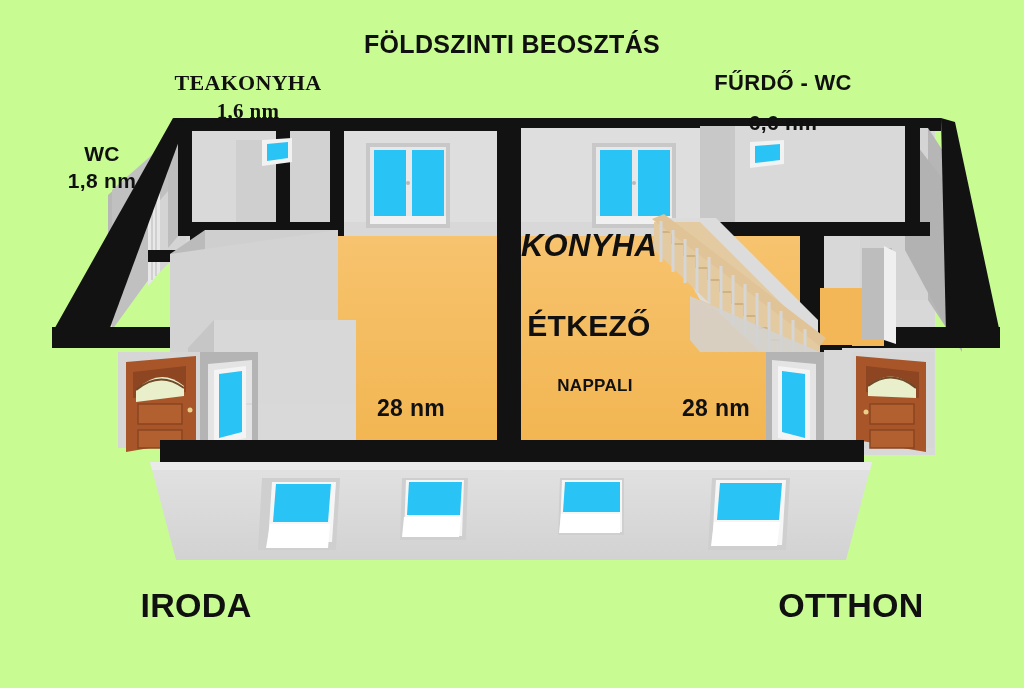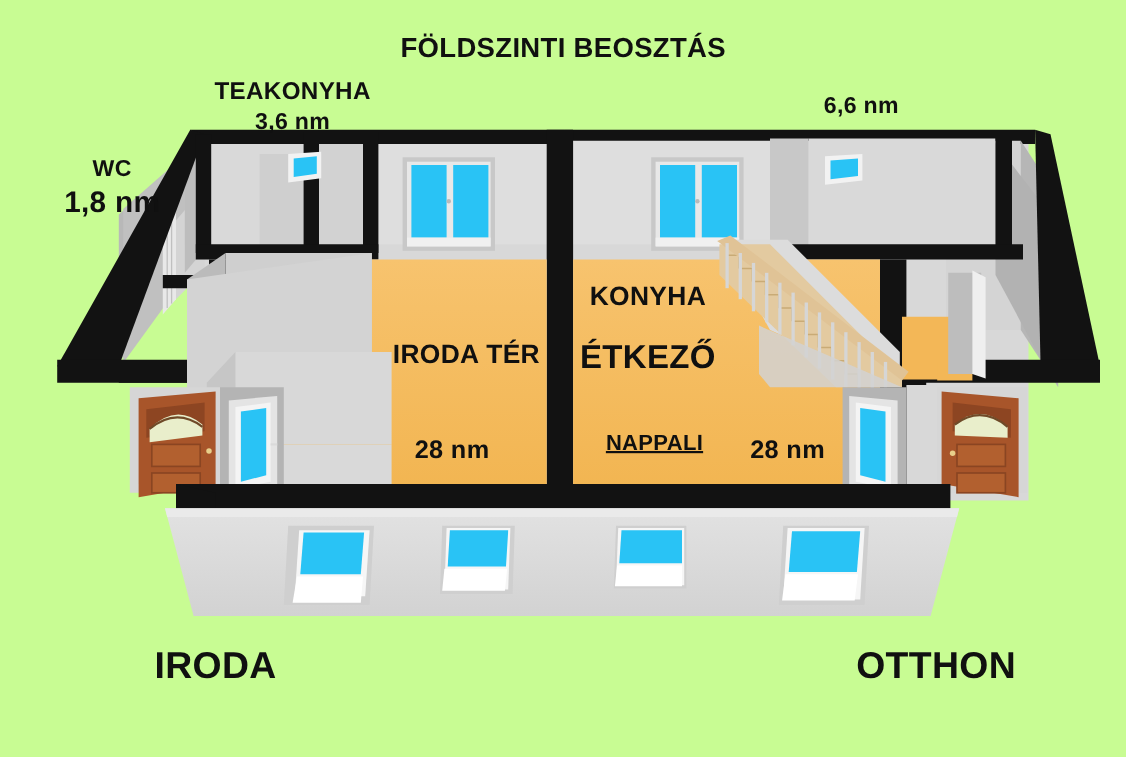--- a/index.html
+++ b/index.html
@@ -14,31 +14,31 @@
   .lbl{
     position:absolute;
     color:#101010;
     font-weight:bold;
     font-family:"Liberation Sans", sans-serif;
     white-space:nowrap;
     letter-spacing:.3px;
   }
   .lbl.center{text-align:center;transform:translateX(-50%);}
   #title{font-size:25px;left:512px;top:30px;}
-  #lbl-teakonyha{font-size:22px;left:266px;top:70px;}
+  #lbl-teakonyha{font-size:22px;left:248px;top:70px;font-family:Liberation Serif, serif;}
   #lbl-teakonyha .sub{font-size:21px;display:block;margin-top:3px;}
   #lbl-furdo{font-size:22px;left:783px;top:70px;}
   #lbl-furdo .sub{font-size:21px;display:block;margin-top:15px;}
   #lbl-wc{font-size:21px;left:102px;top:142px;}
-  #lbl-wc .sub{font-size:27px;display:block;margin-top:3px;}
+  #lbl-wc .sub{font-size:21px;display:block;margin-top:3px;}
   #lbl-irodater{font-size:24px;left:424px;top:309px;}
   #lbl-iroda-area{font-size:23px;left:411px;top:395px;}
-  #lbl-konyha{font-size:24px;left:589px;top:256px;}
+  #lbl-konyha{font-size:31px;left:589px;top:228px;font-style:italic;}
   #lbl-etkezo{font-size:30px;left:589px;top:309px;}
-  #lbl-nappali{font-size:20px;left:595px;top:392px;text-decoration:underline;}
+  #lbl-nappali{font-size:17px;left:595px;top:376px;}
   #lbl-otthon-area{font-size:23px;left:716px;top:395px;}
   #lbl-iroda-big{font-size:34px;left:196px;top:586px;}
   #lbl-otthon-big{font-size:34px;left:851px;top:586px;}
 </style>
 </head>
 <body>
 
 <div id="stage">
 
   <svg width="1024" height="688" viewBox="0 0 1024 688">
@@ -298,33 +298,33 @@
       <polygon points="720,483 782,483 779,520 717,520" fill="#29c3f5"></polygon>
       <polygon points="714,522 780,522 777,546 711,546" fill="#ffffff"></polygon>
     </g>
 
   </svg>
 
   <div class="lbl center" id="title">FÖLDSZINTI BEOSZTÁS</div>
 
   <div class="lbl center" id="lbl-teakonyha">
     <span>TEAKONYHA</span>
-    <span class="sub">3,6 nm</span>
+    <span class="sub">1,6 nm</span>
   </div>
 
   <div class="lbl center" id="lbl-furdo">
+    <span>FŰRDŐ - WC</span>
     <span class="sub">6,6 nm</span>
   </div>
 
   <div class="lbl center" id="lbl-wc">
     <span>WC</span>
     <span class="sub">1,8 nm</span>
   </div>
 
-  <div class="lbl center" id="lbl-irodater">IRODA TÉR</div>
   <div class="lbl center" id="lbl-iroda-area">28 nm</div>
 
   <div class="lbl center" id="lbl-konyha">KONYHA</div>
   <div class="lbl center" id="lbl-etkezo">ÉTKEZŐ</div>
   <div class="lbl center" id="lbl-nappali">NAPPALI</div>
   <div class="lbl center" id="lbl-otthon-area">28 nm</div>
 
   <div class="lbl center" id="lbl-otthon-big">OTTHON</div>
   <div class="lbl center" id="lbl-iroda-big">IRODA</div>
 

